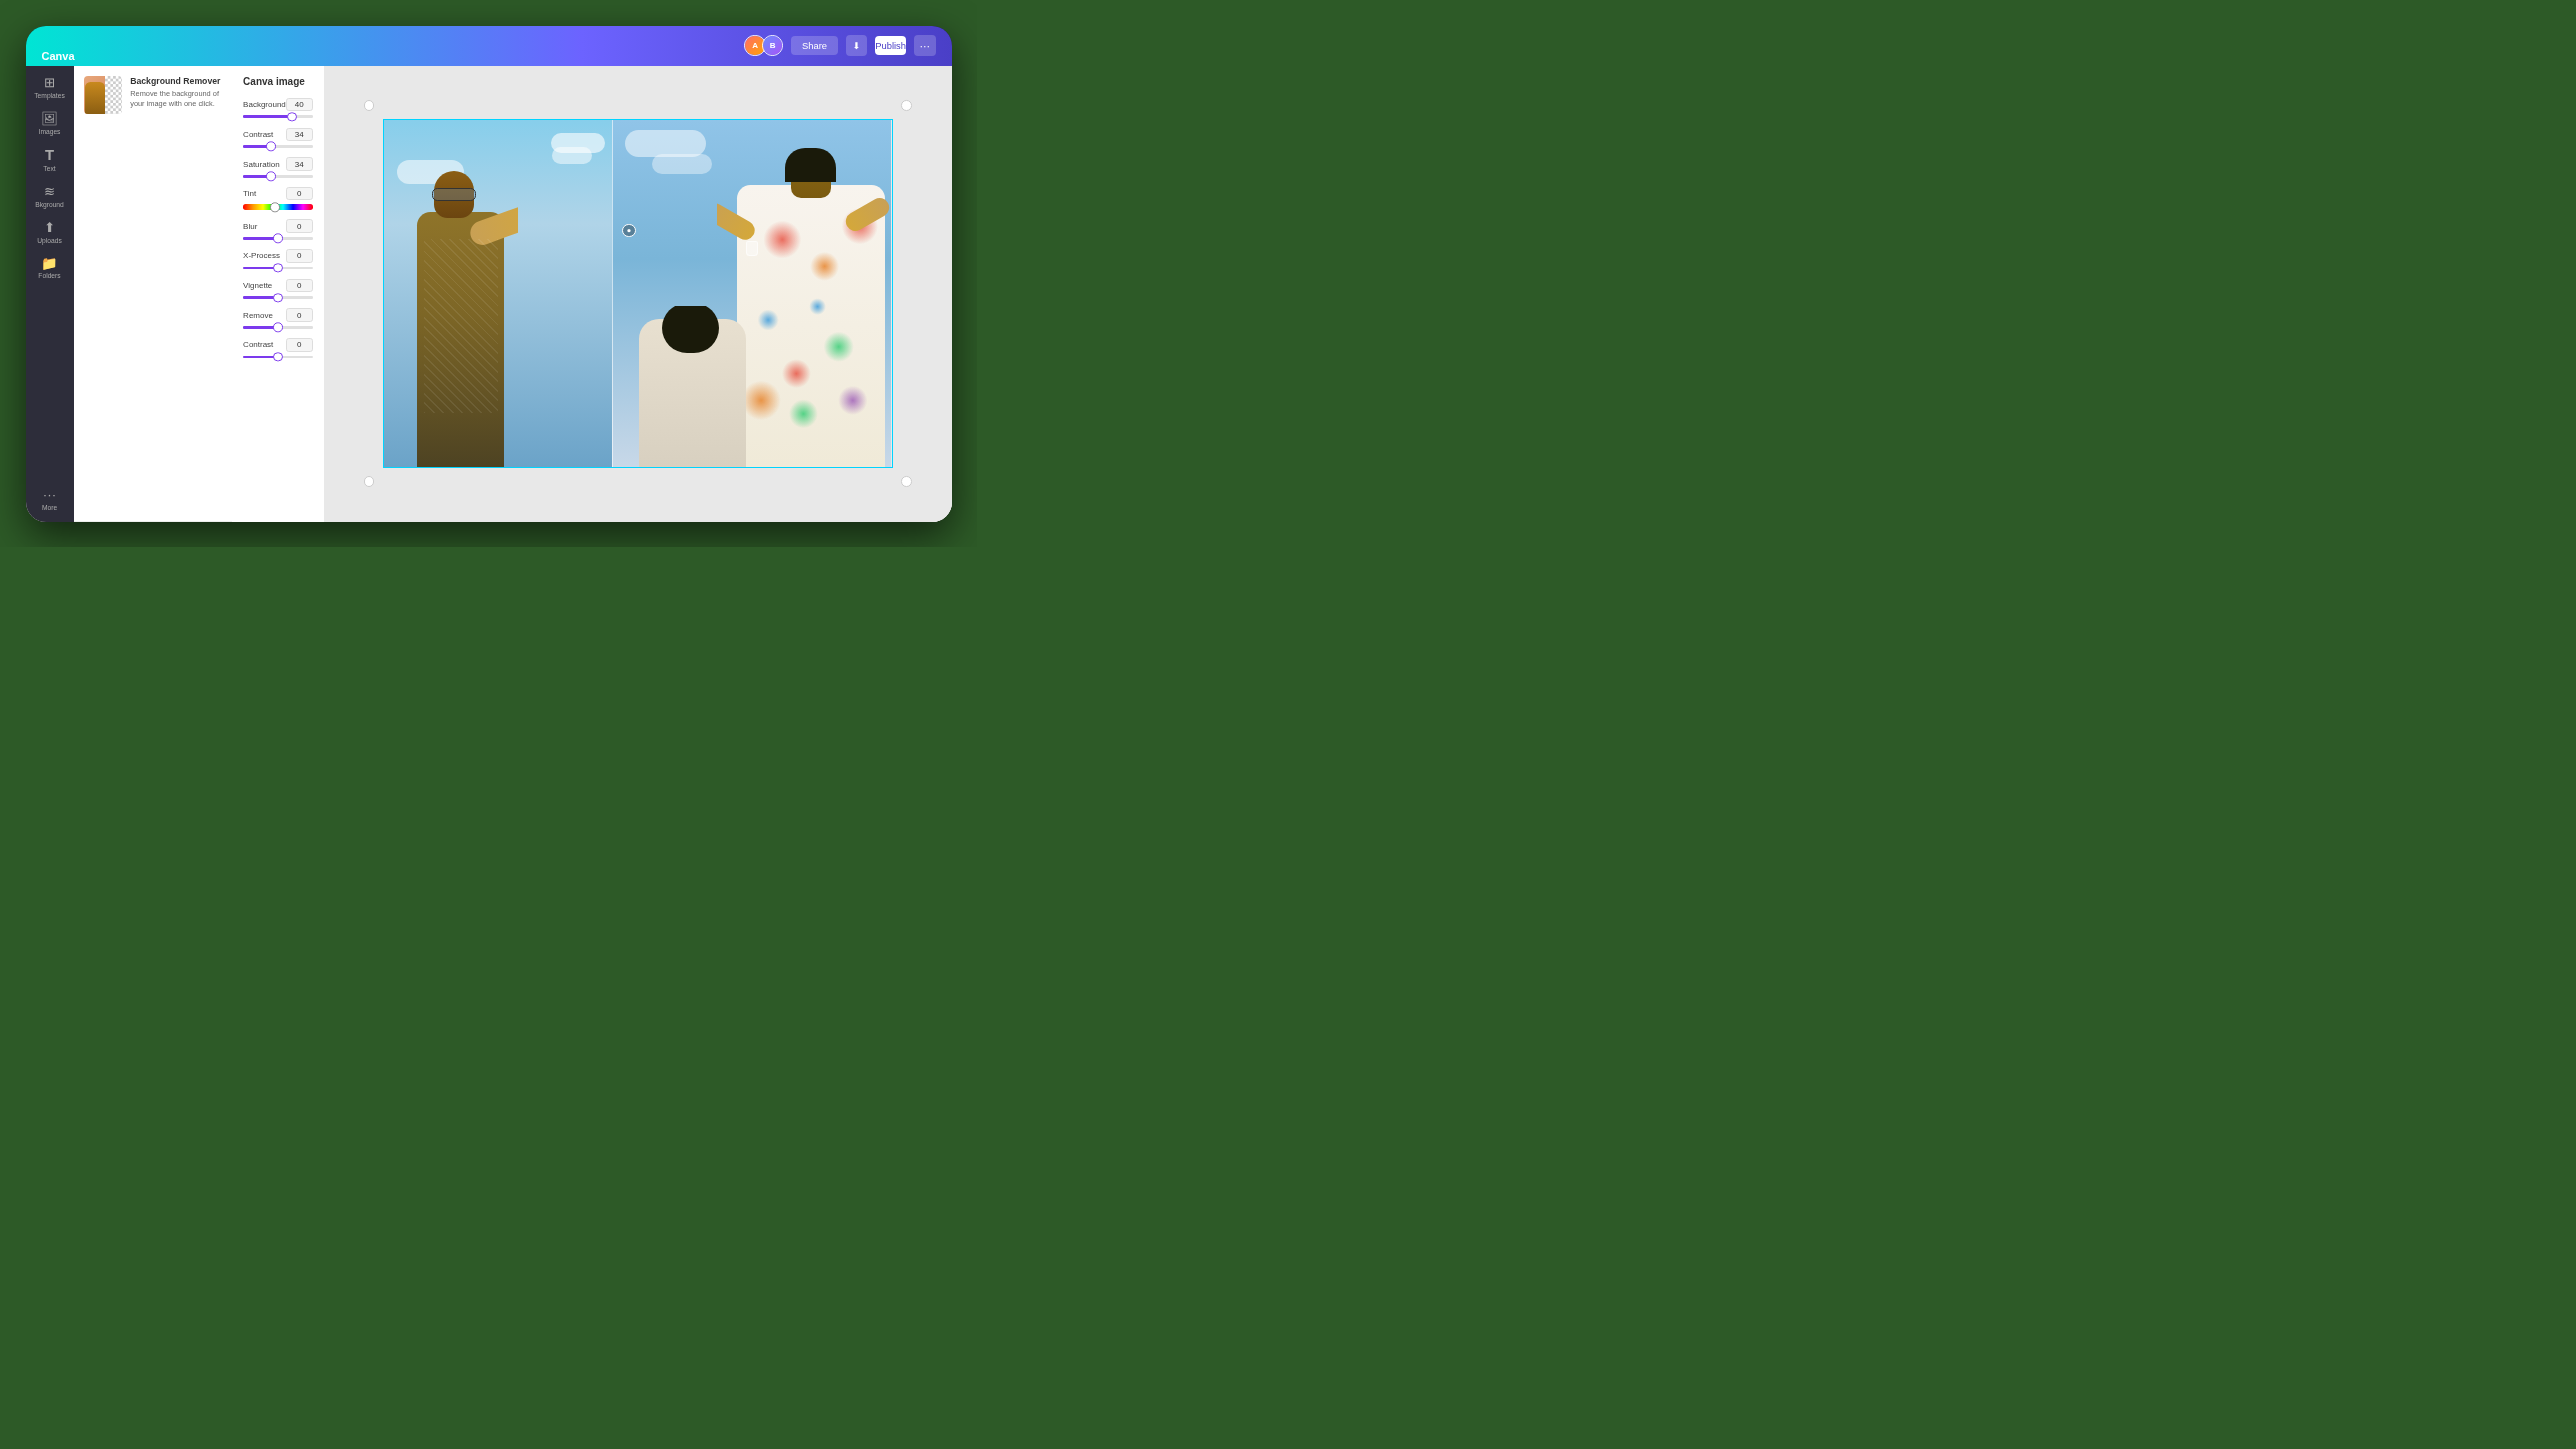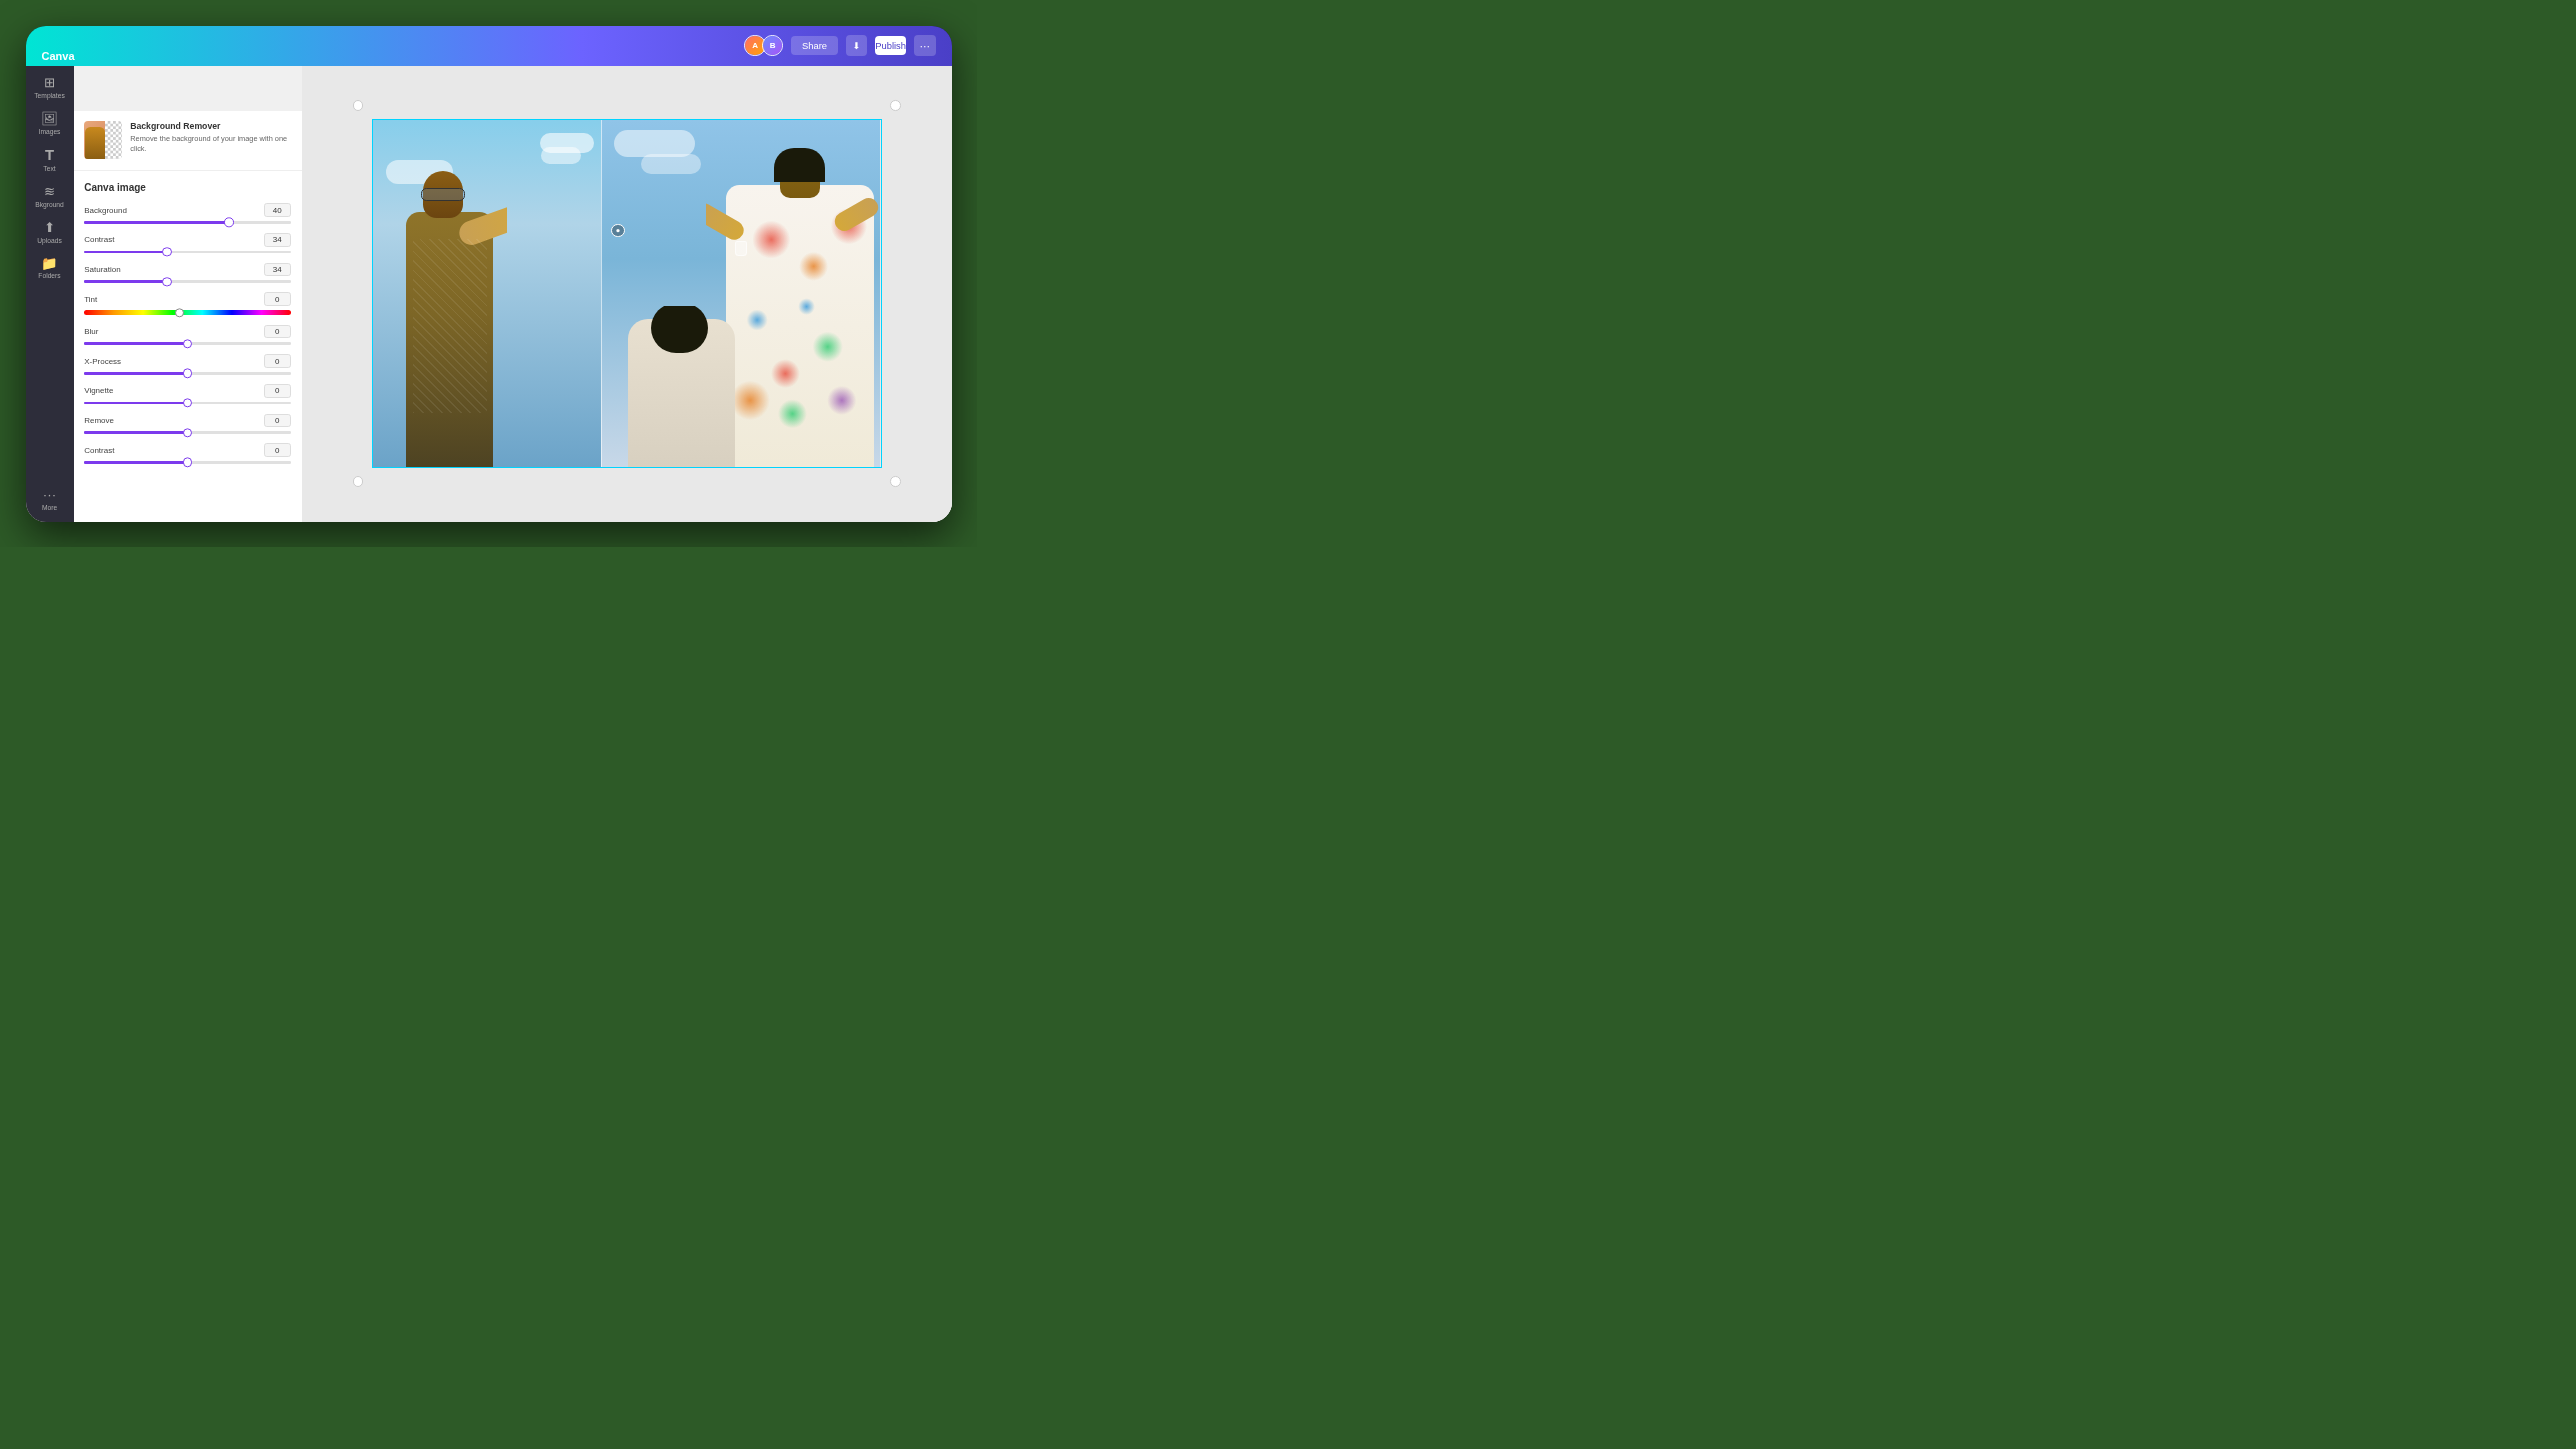--- a/index.html
+++ b/index.html
@@ -172,27 +172,26 @@
     }
 
     .sidebar-item .label {
       color: #aaa;
       font-size: 6.7px;
       text-align: center;
     }
 
     
     .panel {
-      width: 228px;
+      width: 250px;
       background: white;
       display: flex;
-      flex-direction: column;
+      flex-direction: row;
       overflow-y: auto;
       flex-shrink: 0;
-      margin-top: 45px;
     }
 
     .bg-remover-section {
       padding: 10.7px;
       border-bottom: 0.7px solid #eee;
       display: flex;
       align-items: flex-start;
       gap: 8px;
     }
 

